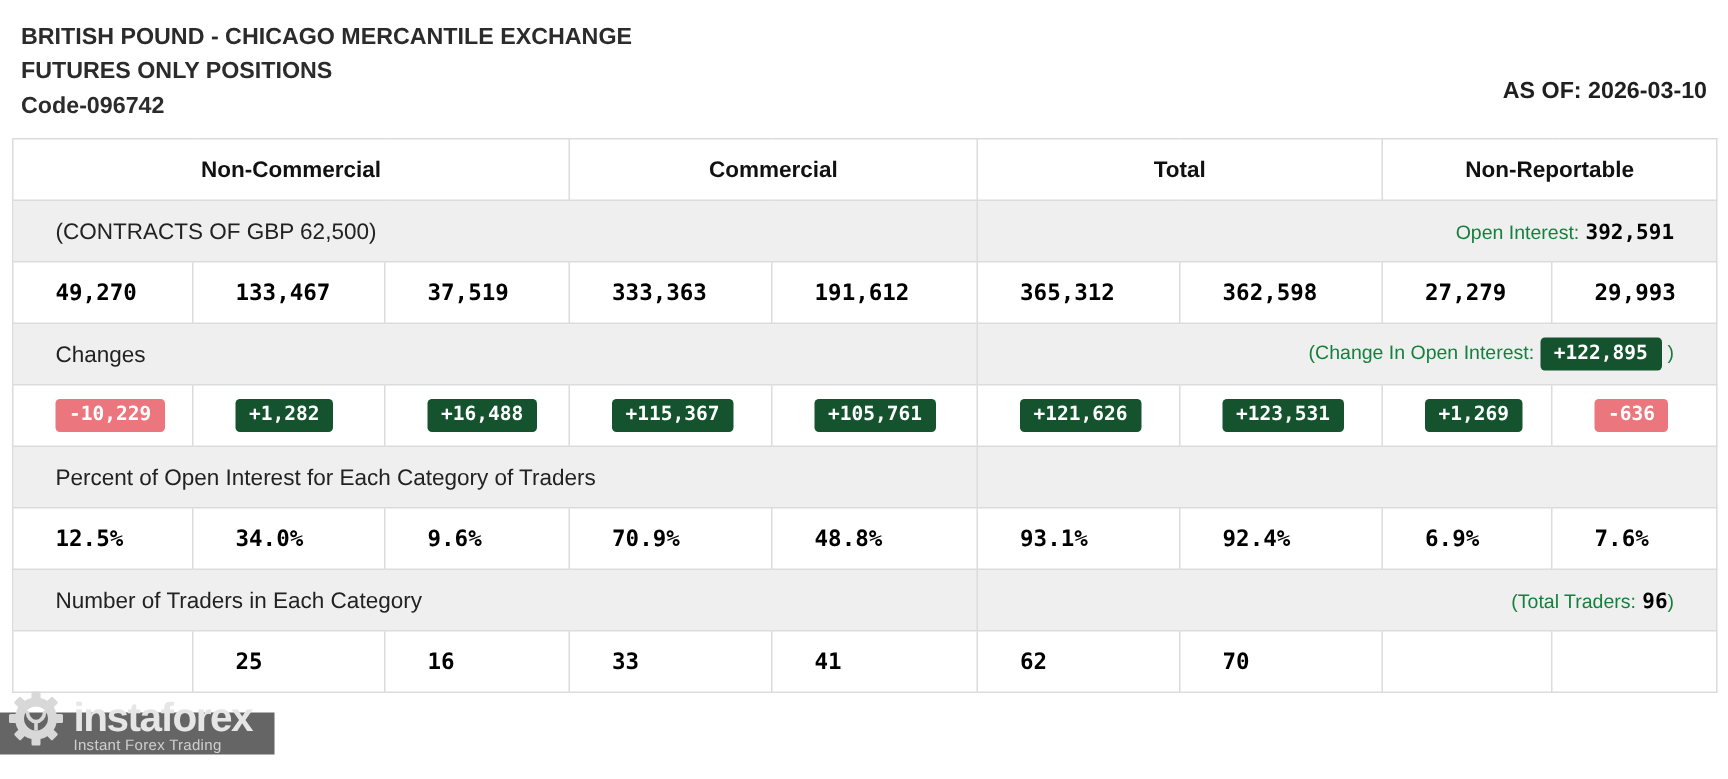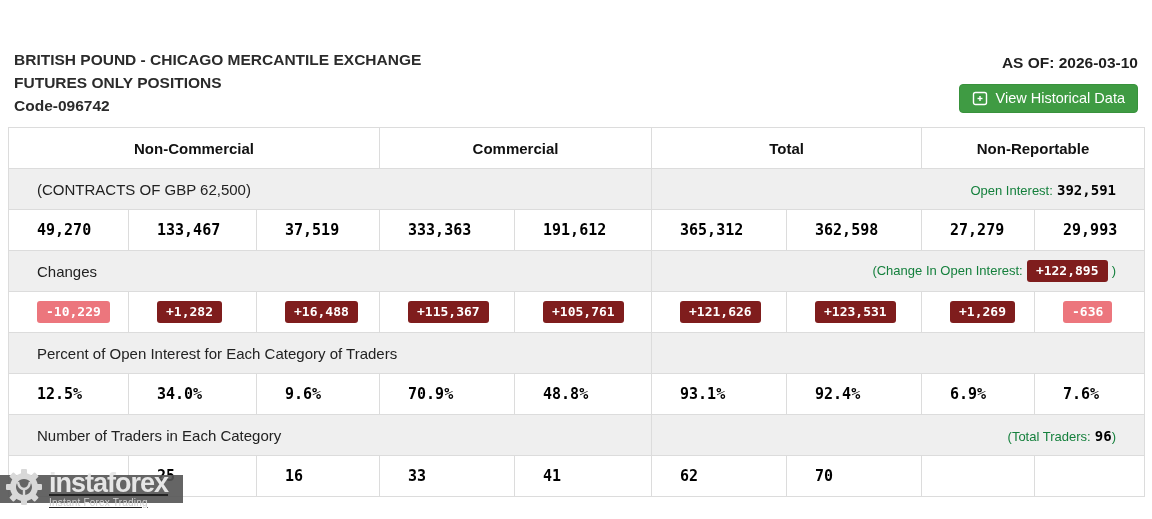--- a/index.html
+++ b/index.html
@@ -1,77 +1,67 @@
 <!DOCTYPE html>
 <html><head>
 <meta charset="utf-8">
 <style>
   html,body { margin:0; padding:0; background:#fff; }
   .page {
     position:relative; width:1152px; height:519px; overflow:hidden;
     background:#fff; font-family:"Liberation Sans", sans-serif; color:#222;
   }
   
-  .topbar { display:flex; justify-content:space-between; align-items:center;
-            padding:28px 10px 10px 14px;margin-top:20px; }
+  .topbar { display:flex; justify-content:space-between; align-items:flex-end;
+            padding:13px 10px 10px 14px; }
   .titles div { font-weight:bold; font-size:15.5px; line-height:23px; color:#2b2b2b; }
   .top-right { text-align:right; padding-right:4px; }
   .as-of { font-weight:bold; font-size:15.5px; color:#1f1f1f; margin:2px 0 12px; }
   .hist-btn {
     background:#3f9b43; border:1px solid #38923c; border-radius:4px;
     color:#fff; font-family:"Liberation Sans", sans-serif; font-size:14.5px;
     padding:5px 12px 6px; display:inline-flex; align-items:center; gap:8px; cursor:pointer;
   }
   .hist-btn svg { display:block; }
   
   table.cot { border-collapse:collapse; table-layout:fixed; width:1136px; margin:0 8px; }
   .cot th, .cot td { border:1px solid #dcdcdc; height:41px; padding:0 28px;
                      box-sizing:border-box; font-size:15px; overflow:hidden; white-space:nowrap; }
   .group-row th, .sub-row th { text-align:center; font-weight:bold; color:#111; background:#fff; }
   .label-row td { background:#efefef; color:#222; font-size:15px; }
   .num { font-family:"DejaVu Sans Mono", monospace; font-weight:bold; font-size:14px; color:#000000; }
   .right { text-align:right; }
   .badge { display:inline-block; padding:3px 9px 4px; border-radius:3px; color:#fff;
            font-family:"DejaVu Sans Mono", monospace; font-weight:bold; font-size:13px; }
-  .badge.pos { background:#7f1d1d; }
+  .badge.pos { background:#14532d; }
   .badge.neg { background:#ec767d; }
   .lbl-inline { font-size:13px; color:#15803d; }
   
   .watermark {
     position:absolute; left:0; top:475px; width:183px; height:28px;
-    background:rgba(84,84,84,0.9); display:flex; align-items:center; gap:6px;
-    padding-left:5px; box-sizing:border-box; z-index:5;text-decoration:underline;
+    background:rgba(84,84,84,0.9); display:flex; align-items:flex-end; gap:6px;
+    padding-left:5px; box-sizing:border-box; z-index:5;
   }
   .wm-text { display:flex; flex-direction:column; line-height:1; }
   .wm-brand { color:#e6e6e6; font-size:27px; font-weight:bold; letter-spacing:-1px; }
   .wm-tagline { color:#cfcfcf; font-size:10px; margin-top:1px; letter-spacing:0.2px; }
 </style>
 </head>
 <body>
 
 <div class="page">
 
   <div class="topbar">
     <div class="titles">
       <div>BRITISH POUND - CHICAGO MERCANTILE EXCHANGE</div>
       <div>FUTURES ONLY POSITIONS</div>
       <div>Code-096742</div>
     </div>
     <div class="top-right">
       <div class="as-of">AS OF: 2026-03-10</div>
-      <button class="hist-btn">
-        <span>
-          <svg width="16" height="16" viewBox="0 0 16 16" fill="none" stroke="#ffffff" stroke-width="1.4">
-            <rect x="1.5" y="2.5" width="13" height="12" rx="2"></rect>
-            <line x1="8" y1="6" x2="8" y2="11"></line>
-            <line x1="5.5" y1="8.5" x2="10.5" y2="8.5"></line>
-          </svg>
-        </span>
-        <span>View Historical Data</span>
-      </button>
     </div>
   </div>
 
   <table class="cot">
     <colgroup>
       <col style="width:120px">
         <col style="width:128px">
         <col style="width:123px">
       <col style="width:135px">
         <col style="width:137px">

